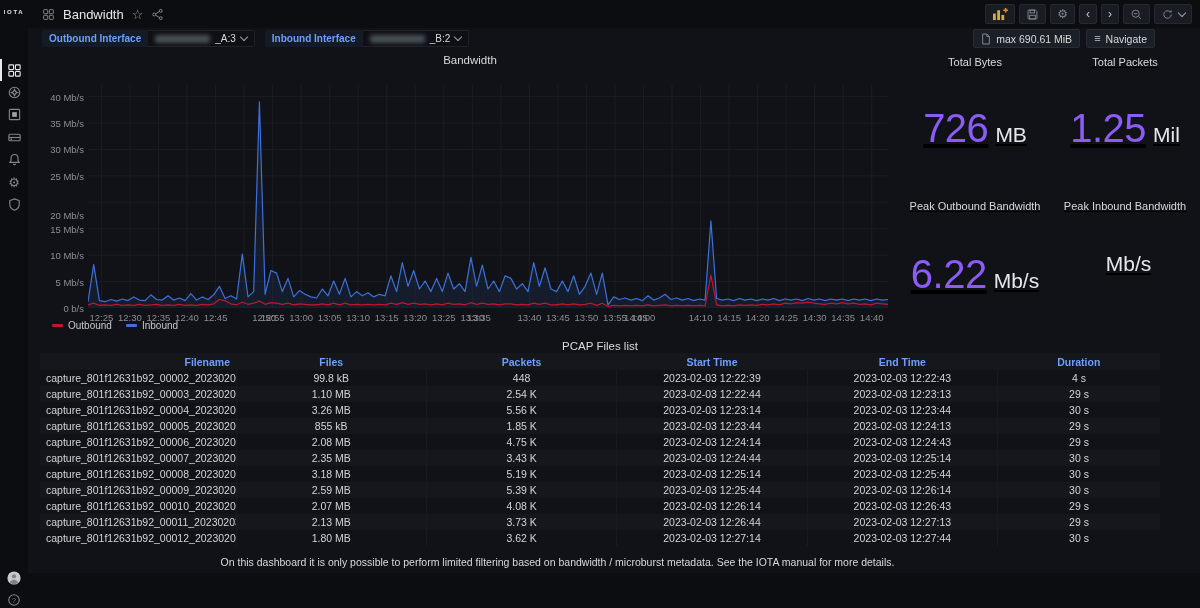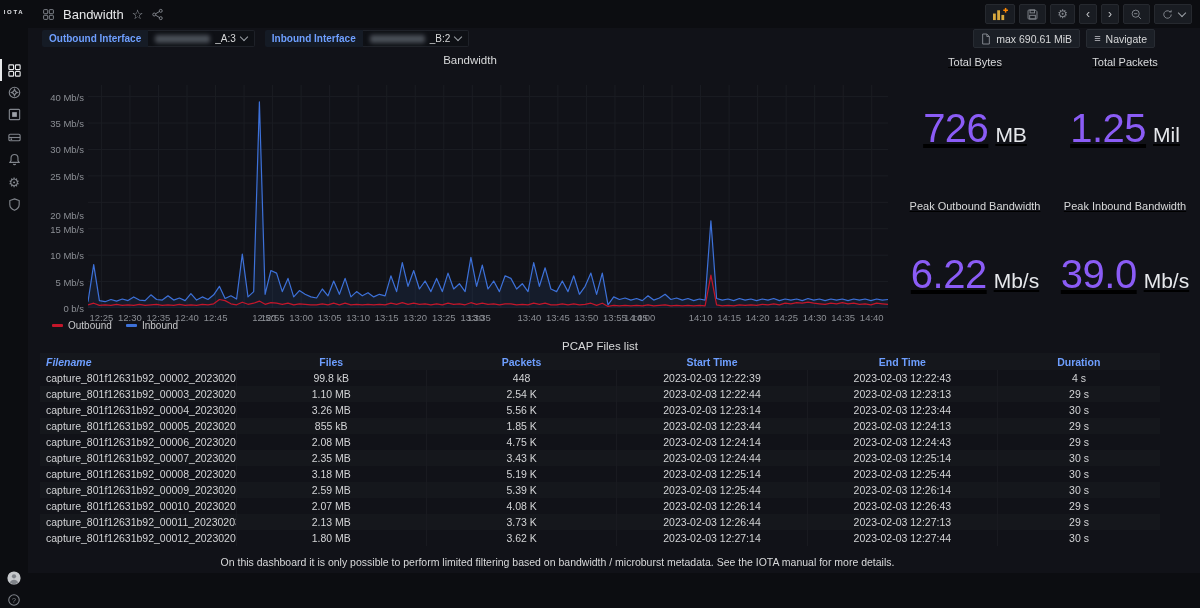--- a/index.html
+++ b/index.html
@@ -60,21 +60,21 @@
   .statval{width:100%;display:flex;justify-content:center;align-items:baseline;}
   .sv-num{font-size:40px;font-weight:500;color:#8b5cf6;letter-spacing:-0.5px;}
   .sv-unit{font-size:21px;font-weight:500;color:#e6e8ec;margin-left:7px;}
 
   
   #table-title{position:absolute;left:40px;top:340px;width:1120px;text-align:center;font-size:11.5px;
                font-weight:500;color:#d8d9da;}
   #pcap-table{position:absolute;left:40px;top:353px;width:1120px;border-collapse:collapse;table-layout:fixed;}
   #pcap-table th{font-size:10.5px;font-weight:700;color:#6e9fff;background:#15171c;height:17px;
                  text-align:center;padding:0 6px;cursor:pointer;white-space:nowrap;overflow:hidden;}
-  #pcap-table th.c-left{text-align:left;font-style:italic;}
+  #pcap-table th.c-left{text-align:right;}
   #pcap-table td{font-size:10.5px;color:#d3d4d6;height:16px;text-align:center;padding:0 6px;
                  white-space:nowrap;overflow:hidden;border-left:1px solid rgba(255,255,255,0.035);}
   #pcap-table td:first-child,#pcap-table th:first-child{border-left:none;}
   #pcap-table td.c-left{text-align:left;}
   #pcap-table tbody tr:nth-child(even){background:#15171c;}
 
   
   #note{position:absolute;left:40px;top:556px;width:1035px;text-align:center;font-size:10.5px;color:#d8d9da;}
 
   
@@ -360,21 +360,20 @@
   <div class="stat" style="left:900px;top:192px;height:143px">
     <div class="ptitle" style="margin-top:8px">Peak Outbound Bandwidth</div>
     <div class="statval" style="margin-top:40px">
       <span class="sv-num">6.22</span>
       <span class="sv-unit">Mb/s</span>
     </div>
   </div>
   <div class="stat" style="left:1050px;top:192px;height:143px">
     <div class="ptitle" style="margin-top:8px">Peak Inbound Bandwidth</div>
     <div class="statval" style="margin-top:40px">
-      <span class="sv-num">39.0</span>
       <span class="sv-unit">Mb/s</span>
     </div>
   </div>
 
   <div id="table-title">PCAP Files list</div>
   <table id="pcap-table">
     <colgroup>
       <col style="width:17.5%">
         <col style="width:17%">
         <col style="width:17%">

